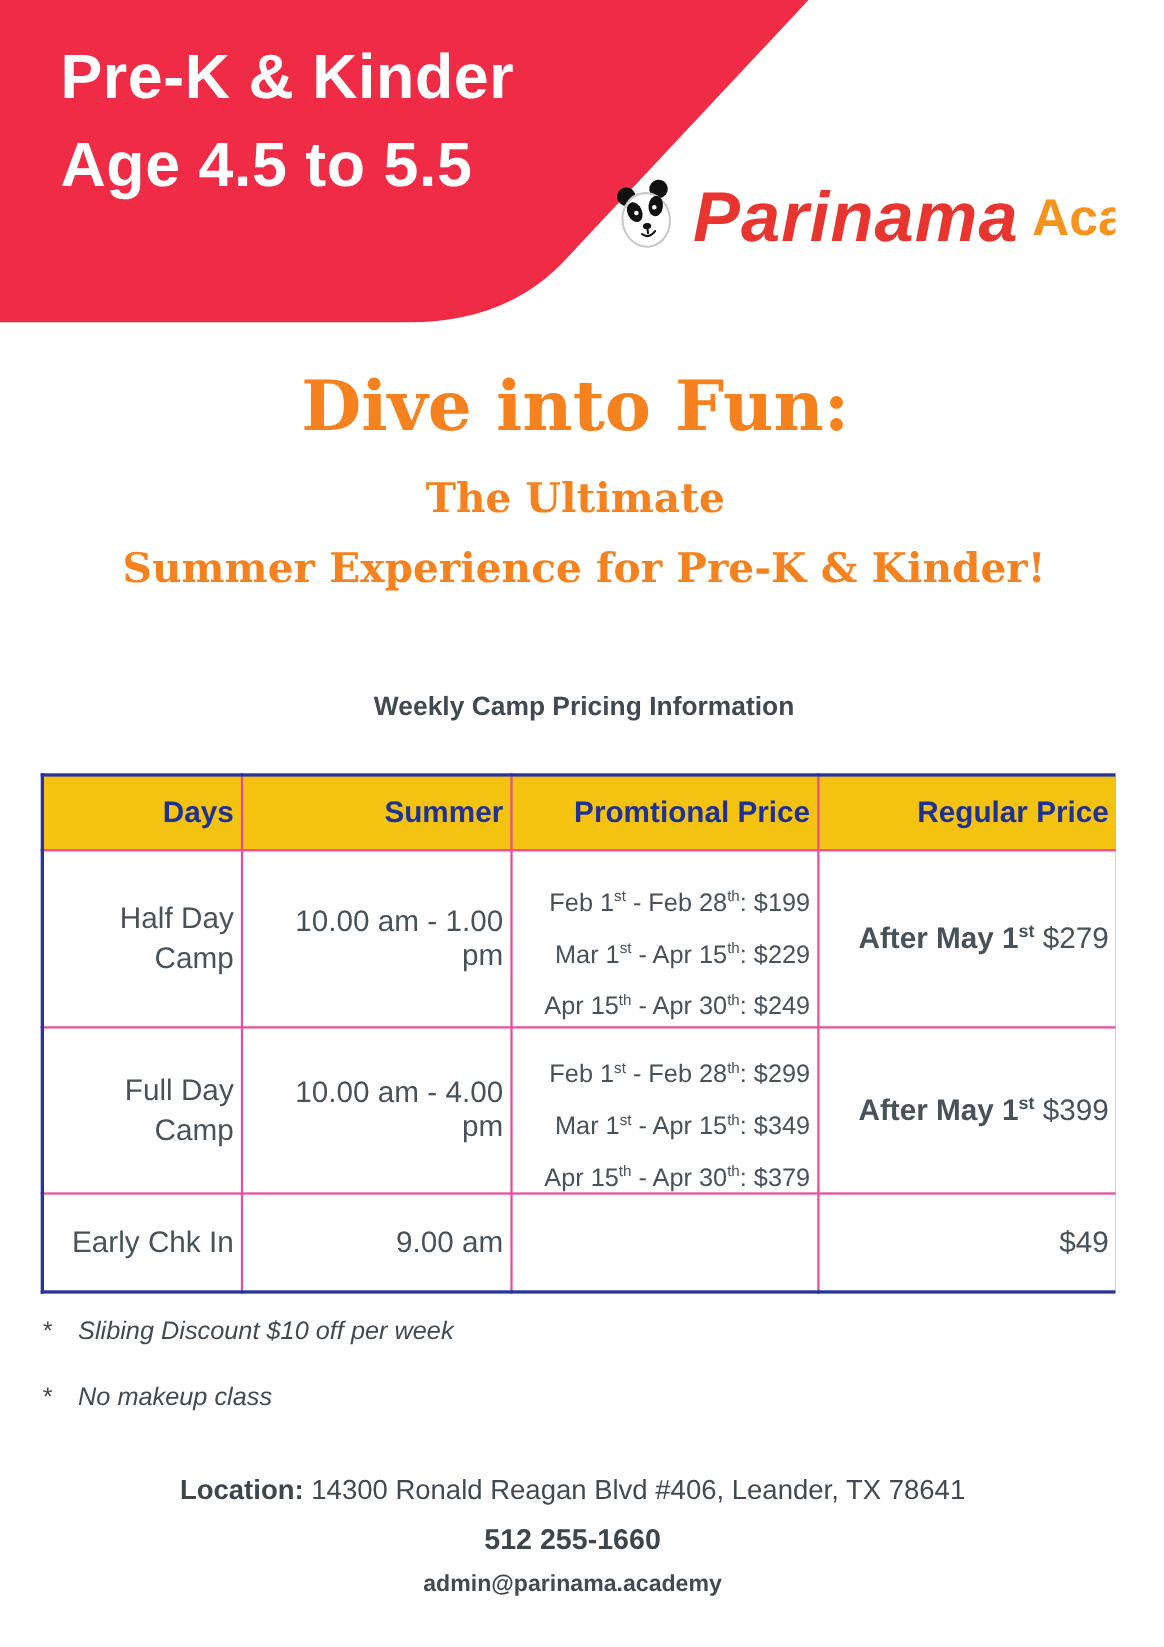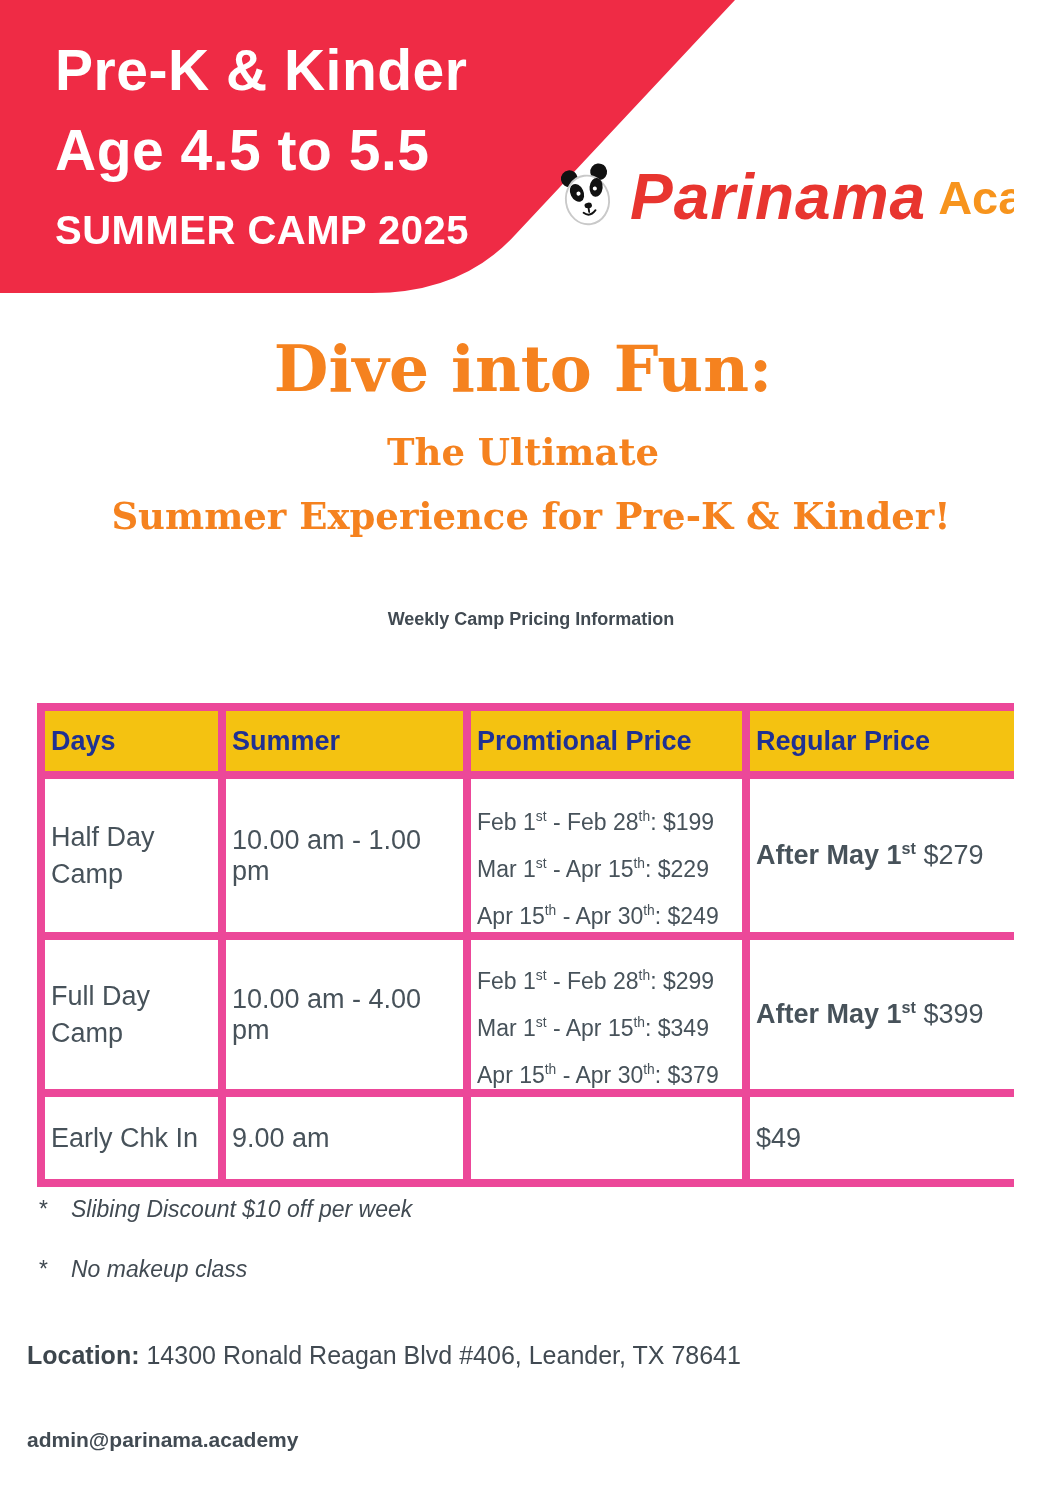--- a/index.html
+++ b/index.html
@@ -28,71 +28,70 @@
   .hero-title, .hero-sub1, .hero-sub2 {
     position:absolute; left:16px; width:100%;
     text-align:center; color:#F5821F;
     font-family:"DejaVu Serif", serif; font-weight:bold;
   }
   .hero-title { top:332px; font-size:63px; }
   .hero-sub1  { top:430px; font-size:37px; }
   .hero-sub2  { top:494px; font-size:37px;padding-left:16px; }
 
   .pricing-heading {
-    position:absolute; left:0; top:609px; width:100%;
-    text-align:center; font-size:18px; font-weight:bold; color:#414A52;padding-left:48px;
+    position:absolute; left:0; top:629px; width:100%;
+    text-align:center; font-size:24px; font-weight:bold; color:#414A52;padding-left:48px;
   }
 
   
   table.pricing {
     position:absolute; left:37px; top:703px;
     width:977px; border-collapse:collapse; table-layout:fixed;
     border:3px solid #2833A0;
   }
   table.pricing th, table.pricing td {
-    border:8px solid #ec4899; text-align:left; vertical-align:middle; padding:0 6px;
+    border:2px solid #ec4899; text-align:right; vertical-align:middle; padding:0 6px;
   }
   table.pricing th {
     background:#F4C211; color:#1F3193; font-size:27px; font-weight:bold; height:68px;
   }
   td.cell-days, td.cell-timing, td.cell-regular { font-size:27px; color:#47525A; }
   td.cell-days { padding:0 28px; line-height:1.35; }
   tr.row-half  td { height:161px; }
   tr.row-full  td { height:140px; }
   tr.row-early td { height:90px; }
   .promo-lines { display:flex; flex-direction:column; gap:20px; font-size:23px; color:#47525A;margin-top:28px; }
   .bold { font-weight:bold; }
   sup { font-size:60%; line-height:0; }
 
   
   .note { position:absolute; left:38px; display:flex; gap:24px;
           font-size:23px; font-style:italic; color:#414A52; }
   .note-1 { top:1196px; }
   .note-2 { top:1256px; }
 
   
-  .footer-line { position:absolute; left:0; width:100%; text-align:left; color:#414A52;padding-left:27px; }
+  .footer-line { position:absolute; left:0; width:100%; text-align:center; color:#414A52;padding-left:27px; }
   .footer-location { top:1341px; font-size:25px; }
   .footer-location .bold { color:#3D464D; }
   .footer-phone { top:1384px; font-size:26px; font-weight:bold; color:#3D464D; }
   .footer-email { top:1428px; font-size:21px; font-weight:bold; }
 </style>
 </head>
 <body>
 
 <div class="page">
 
   <svg class="banner-svg" width="1058" height="300" viewBox="0 0 1058 300" aria-hidden="true">
     <path d="M0 0 H735 L515 235 Q462 293 372 293 H0 Z" fill="#EF2B45"></path>
   </svg>
 
   <div class="banner-text">
     <div class="banner-line">Pre-K &amp; Kinder</div>
     <div class="banner-line">Age 4.5 to 5.5</div>
-    <div class="banner-sub">SUMMER CAMP 2025</div>
   </div>
 
   <div class="logo">
     <svg class="panda" viewBox="0 0 64 70" aria-hidden="true">
       <circle cx="15" cy="13" r="9" fill="#111"></circle>
       <circle cx="47" cy="10" r="9" fill="#111"></circle>
       <ellipse cx="31" cy="38" rx="23" ry="26" fill="#ffffff" stroke="#c9c9c9" stroke-width="2"></ellipse>
       <ellipse cx="21" cy="29" rx="7" ry="10" fill="#111" transform="rotate(-18 21 29)"></ellipse>
       <ellipse cx="42" cy="26" rx="7" ry="10" fill="#111" transform="rotate(14 42 26)"></ellipse>
       <circle cx="22.5" cy="30" r="2.2" fill="#ffffff"></circle>
@@ -168,15 +167,16 @@
     <span>Slibing Discount $10 off per week</span>
   </div>
   <div class="note note-2">
     <span>*</span>
     <span>No makeup class</span>
   </div>
 
   <div class="footer-line footer-location">
     <span class="bold">Location:</span><span> 14300 Ronald Reagan Blvd #406, Leander, TX 78641</span>
   </div>
+  <div class="footer-line footer-phone">512 255-1660</div>
   <div class="footer-line footer-email">admin@parinama.academy</div>
 
 </div>
 
 </body></html>

